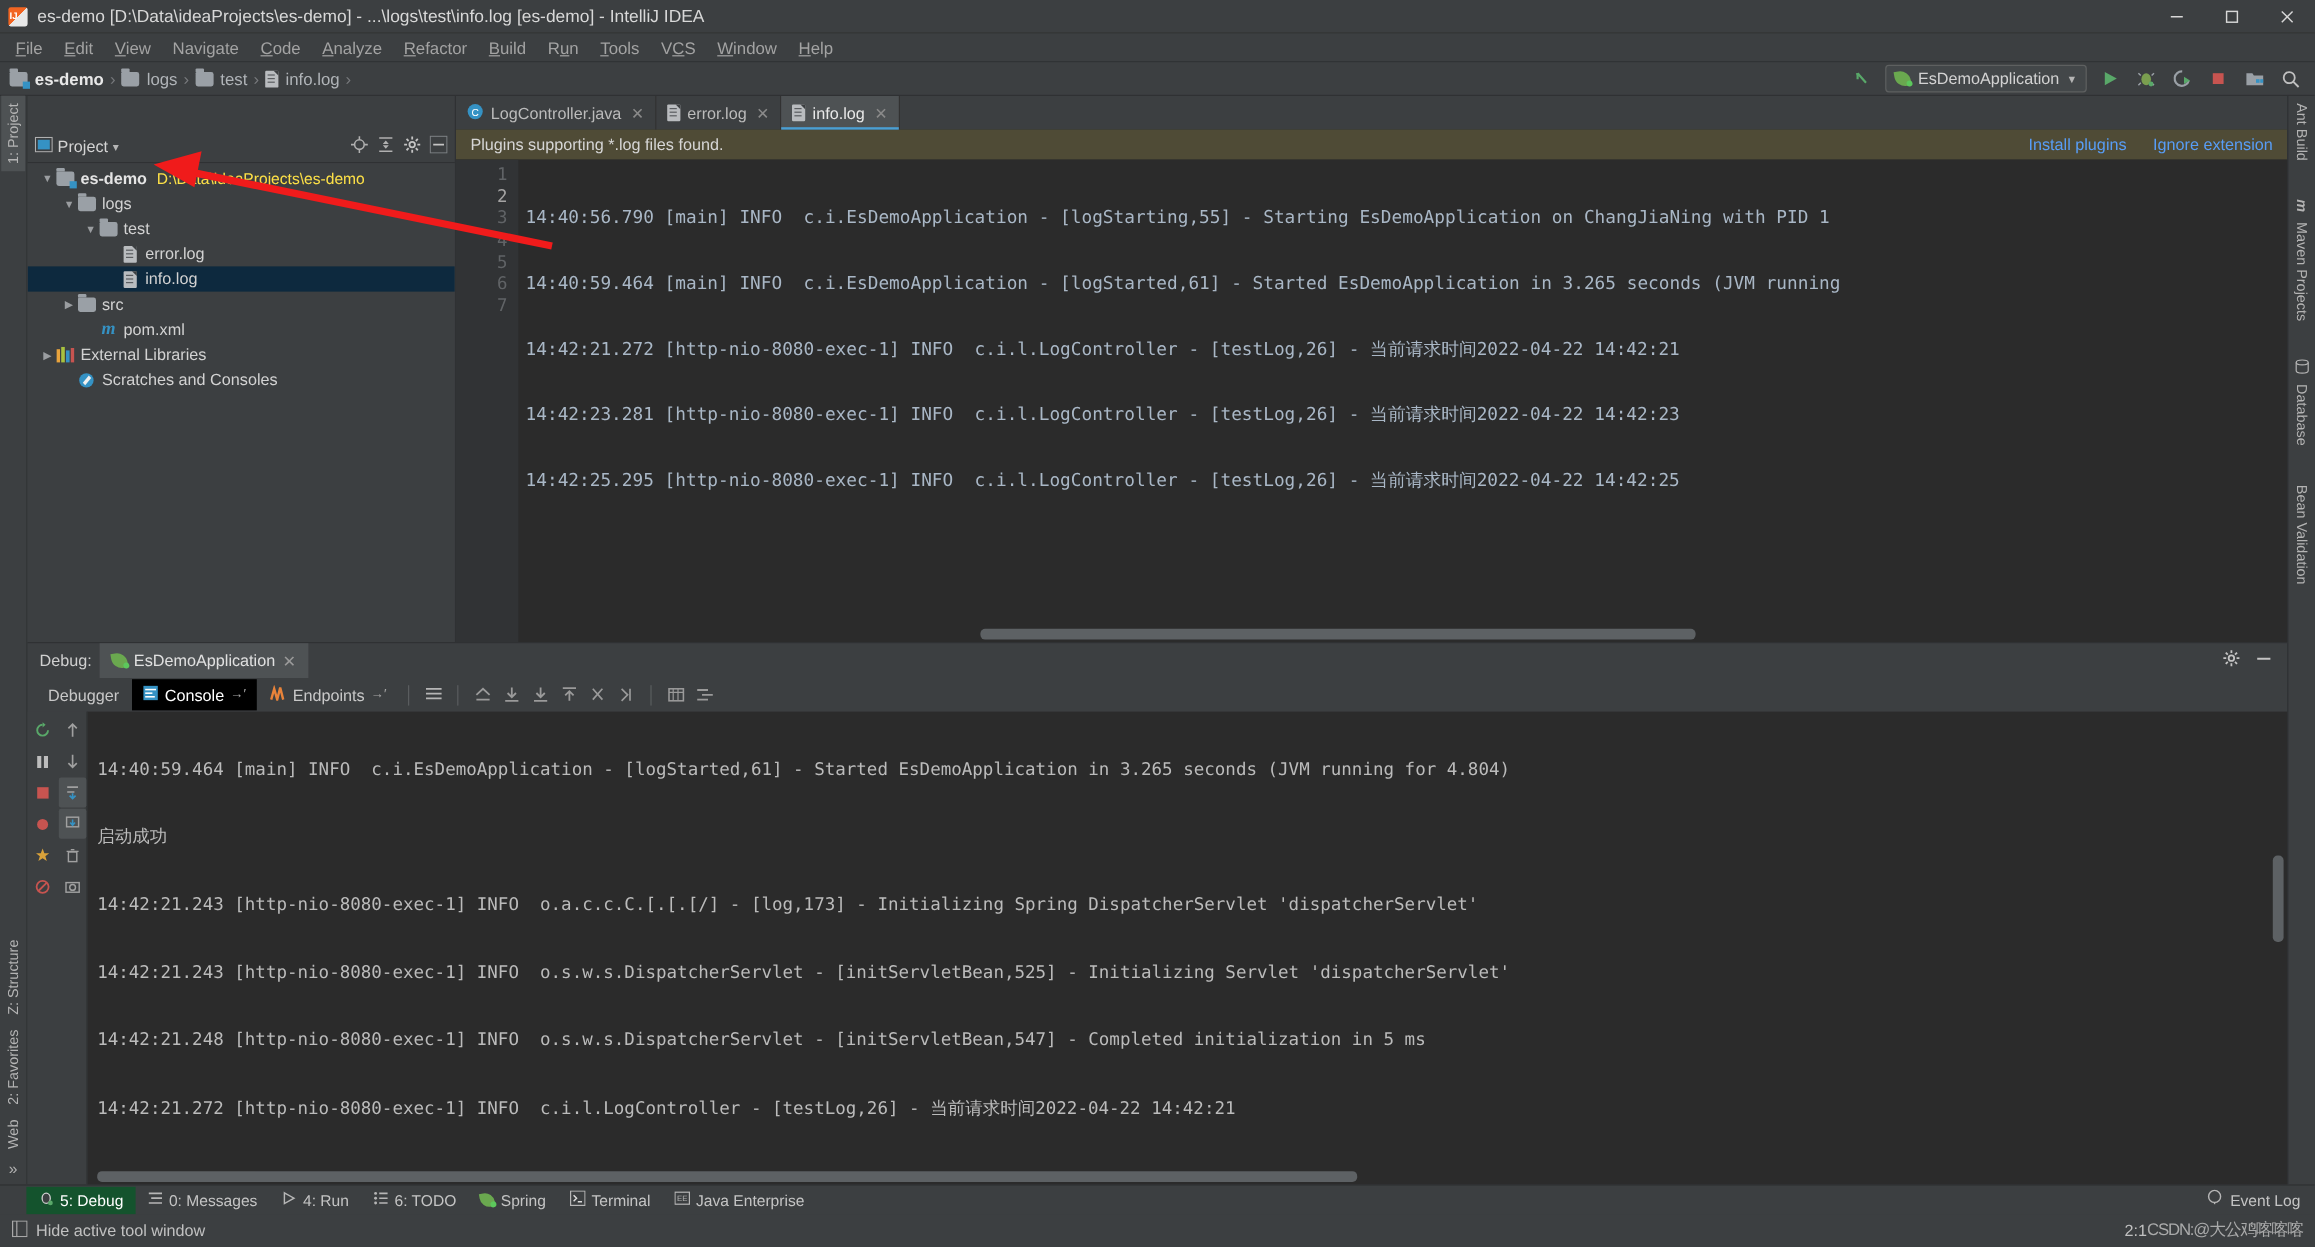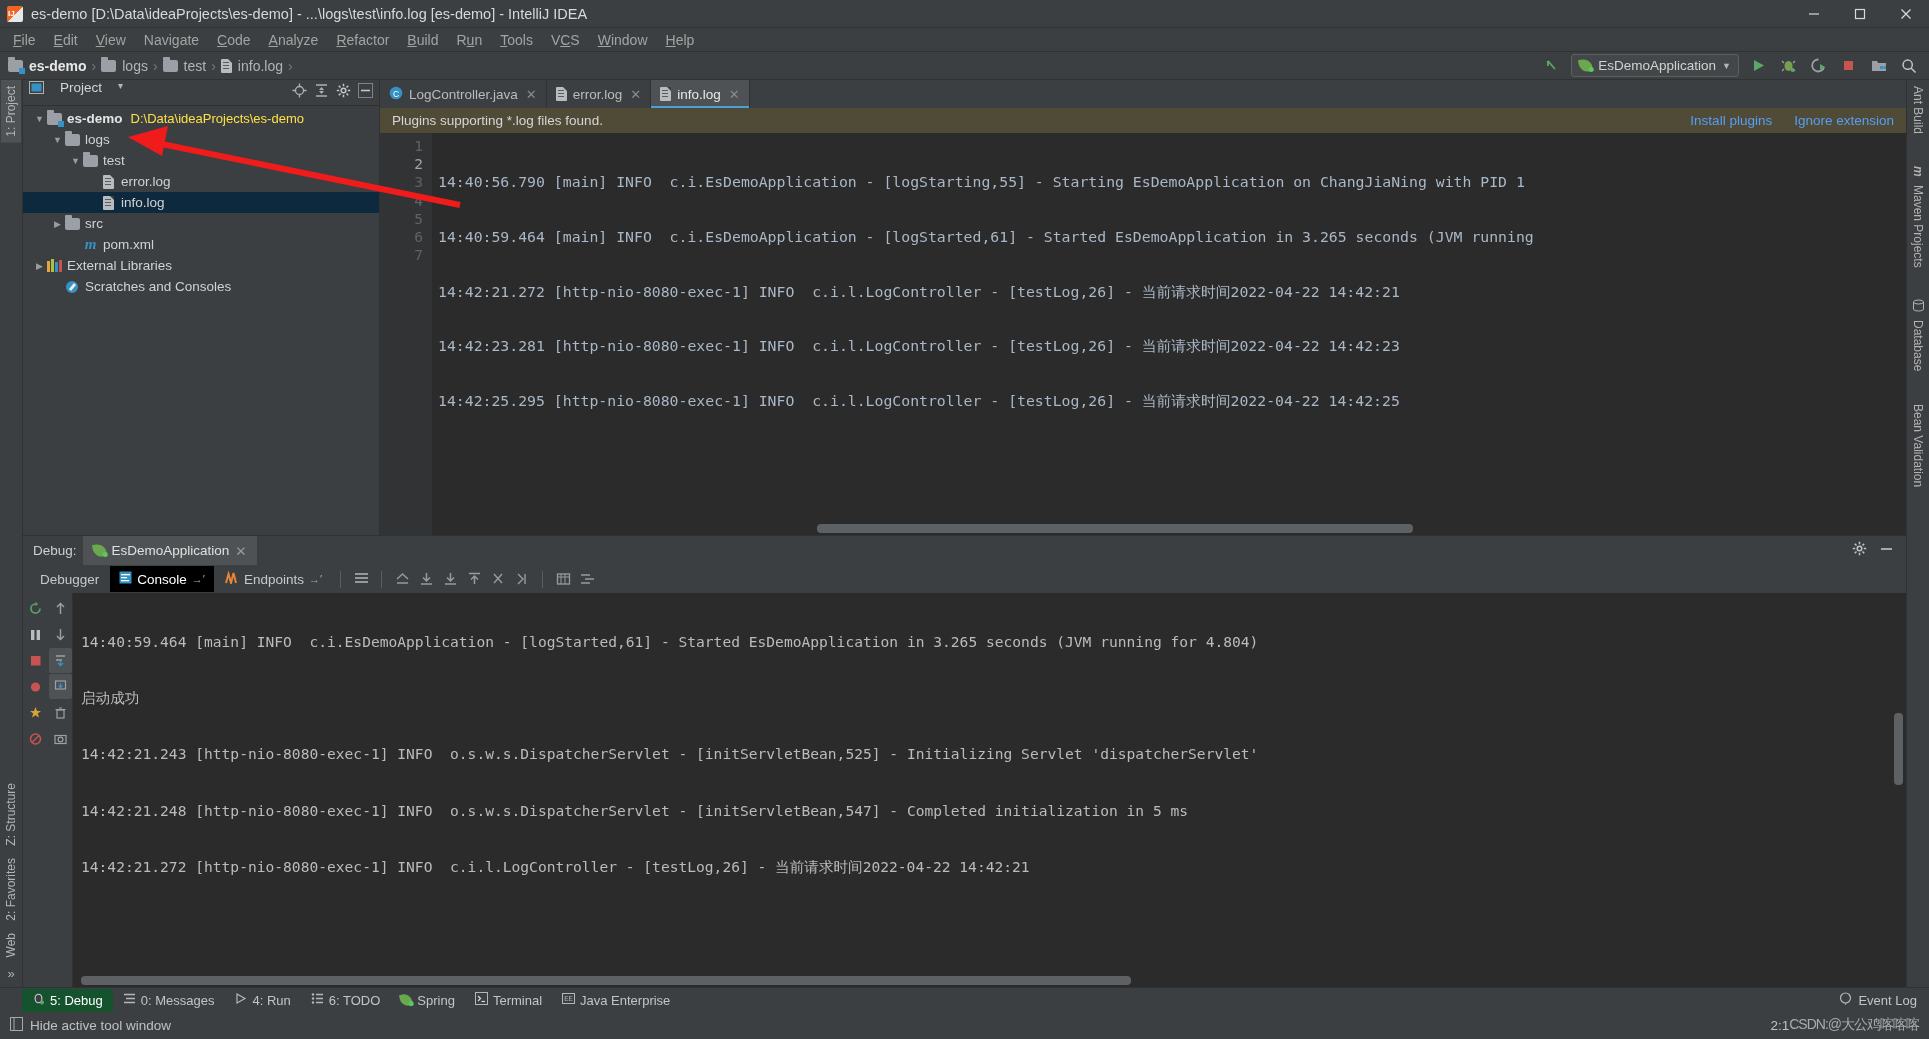--- a/index.html
+++ b/index.html
@@ -80,22 +80,22 @@
 
   .mainmid { flex: 1 1 auto; display: flex; flex-direction: column; min-width: 0; }
   .upper { flex: 0 0 455px; display: flex; min-height: 0; }
 
   
   .project-panel {
     width: 357px; background: #3c3f41; display: flex; flex-direction: column;
     flex: 0 0 357px; border-right: 1px solid #2f3133;
   }
   .pp-header {
-    height: 26px; display: flex; padding: 0 6px;
-    border-bottom: 1px solid #2f3133; gap: 16px;
+    height: 26px; display: flex; align-items: center; padding: 0 6px;
+    border-bottom: 1px solid #2f3133; gap: 4px; margin-top: 30px;
   }
   .pp-title { color: #d4d4d4; font-size: 13.5px; }
   .pp-header-right { margin-left: auto; display: flex; align-items: center; gap: 7px; }
   .tree { flex: 1 1 auto; overflow: hidden; padding-top: 2px; background: #3c3f41; }
   .trow {
     height: 21px; display: flex; align-items: center; font-size: 13.5px;
     color: #d2d2d2; white-space: nowrap; padding-right: 4px;
   }
   .trow.sel { background: #0d293e; }
   .twist { width: 13px; display: flex; justify-content: center; color: #9a9da0; font-size: 9px; flex:0 0 13px;}
@@ -740,20 +740,21 @@
                     <rect x="1" y="3.5" width="11" height="8" fill="none" stroke="#a0a0a0" stroke-width="1.2"></rect>
                     <circle cx="6.5" cy="7.5" r="2.4" fill="none" stroke="#a0a0a0" stroke-width="1.2"></circle>
                   </svg>
               </div>
             </div>
           </div>
 
           <div class="console">
             <div>14:40:59.464 [main] INFO  c.i.EsDemoApplication - [logStarted,61] - Started EsDemoApplication in 3.265 seconds (JVM running for 4.804)</div>
             <div>启动成功</div>
+            <div>14:42:21.243 [http-nio-8080-exec-1] INFO  o.a.c.c.C.[.[.[/] - [log,173] - Initializing Spring DispatcherServlet 'dispatcherServlet'</div>
             <div>14:42:21.243 [http-nio-8080-exec-1] INFO  o.s.w.s.DispatcherServlet - [initServletBean,525] - Initializing Servlet 'dispatcherServlet'</div>
             <div>14:42:21.248 [http-nio-8080-exec-1] INFO  o.s.w.s.DispatcherServlet - [initServletBean,547] - Completed initialization in 5 ms</div>
             <div>14:42:21.272 [http-nio-8080-exec-1] INFO  c.i.l.LogController - [testLog,26] - 当前请求时间2022-04-22 14:42:21</div>
             
             
             
             <div class="console-vscroll"></div>
             <div class="console-hscroll">
               <div class="thumb"></div>
             </div>

